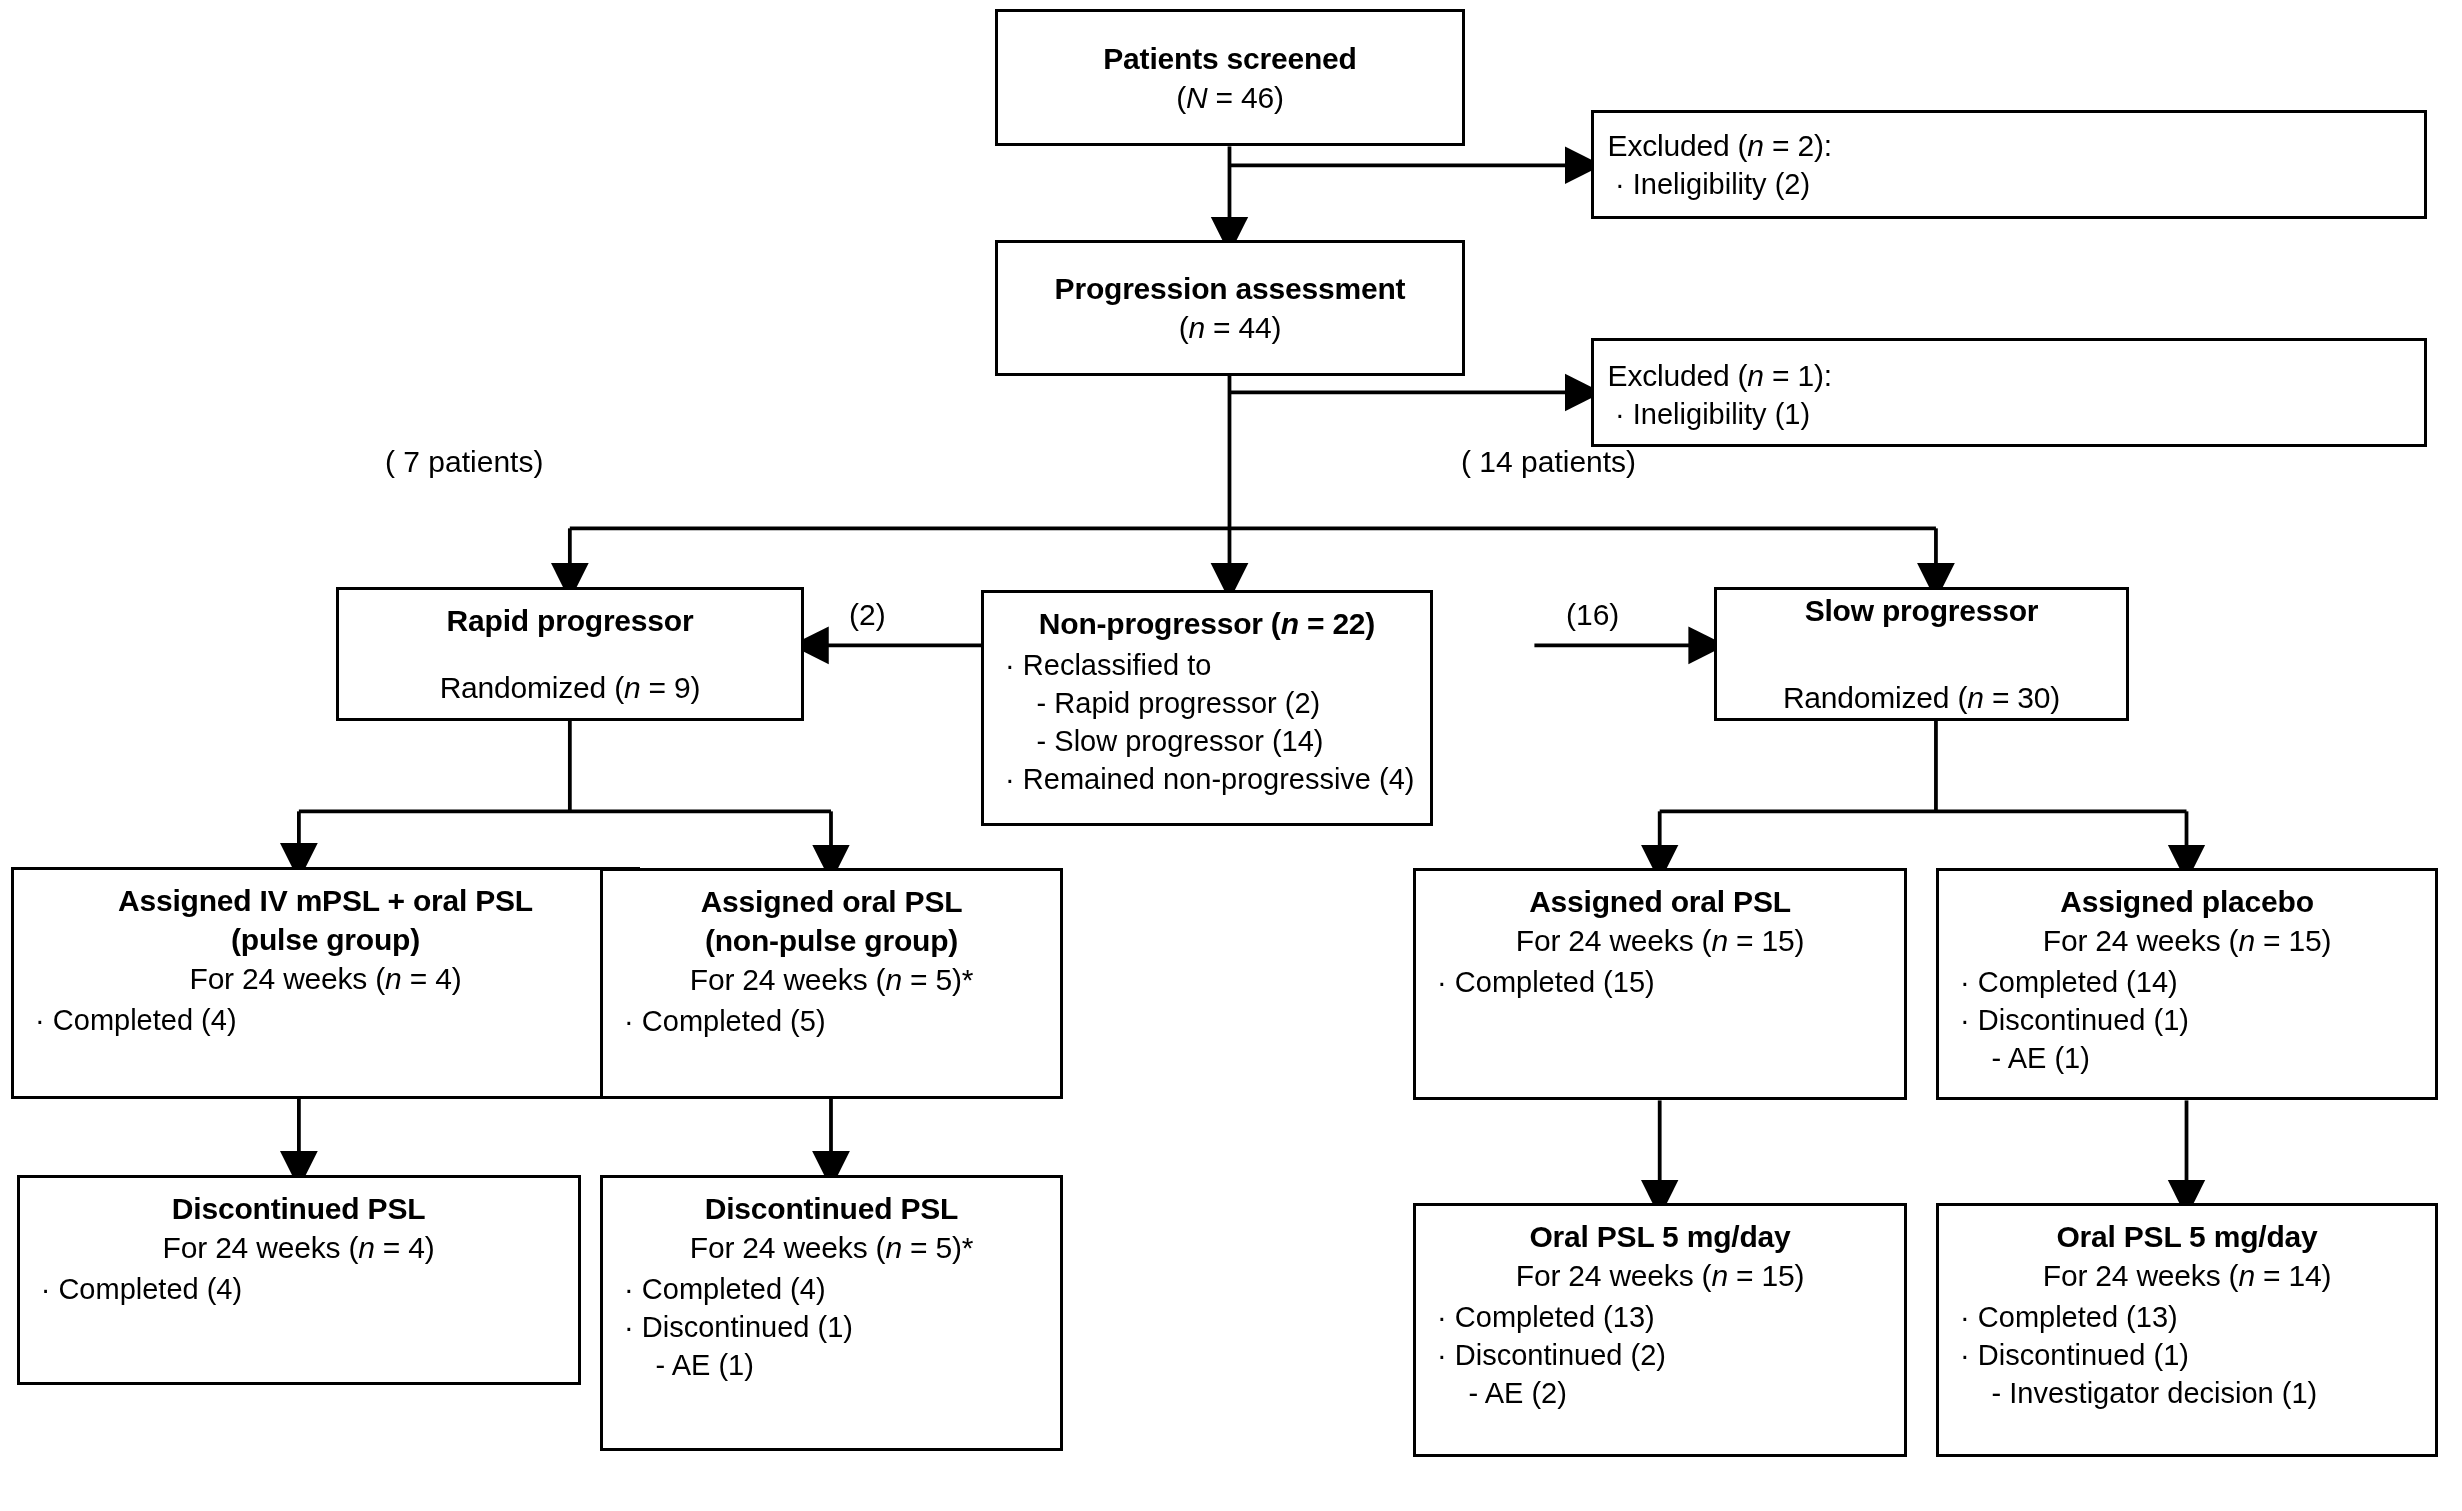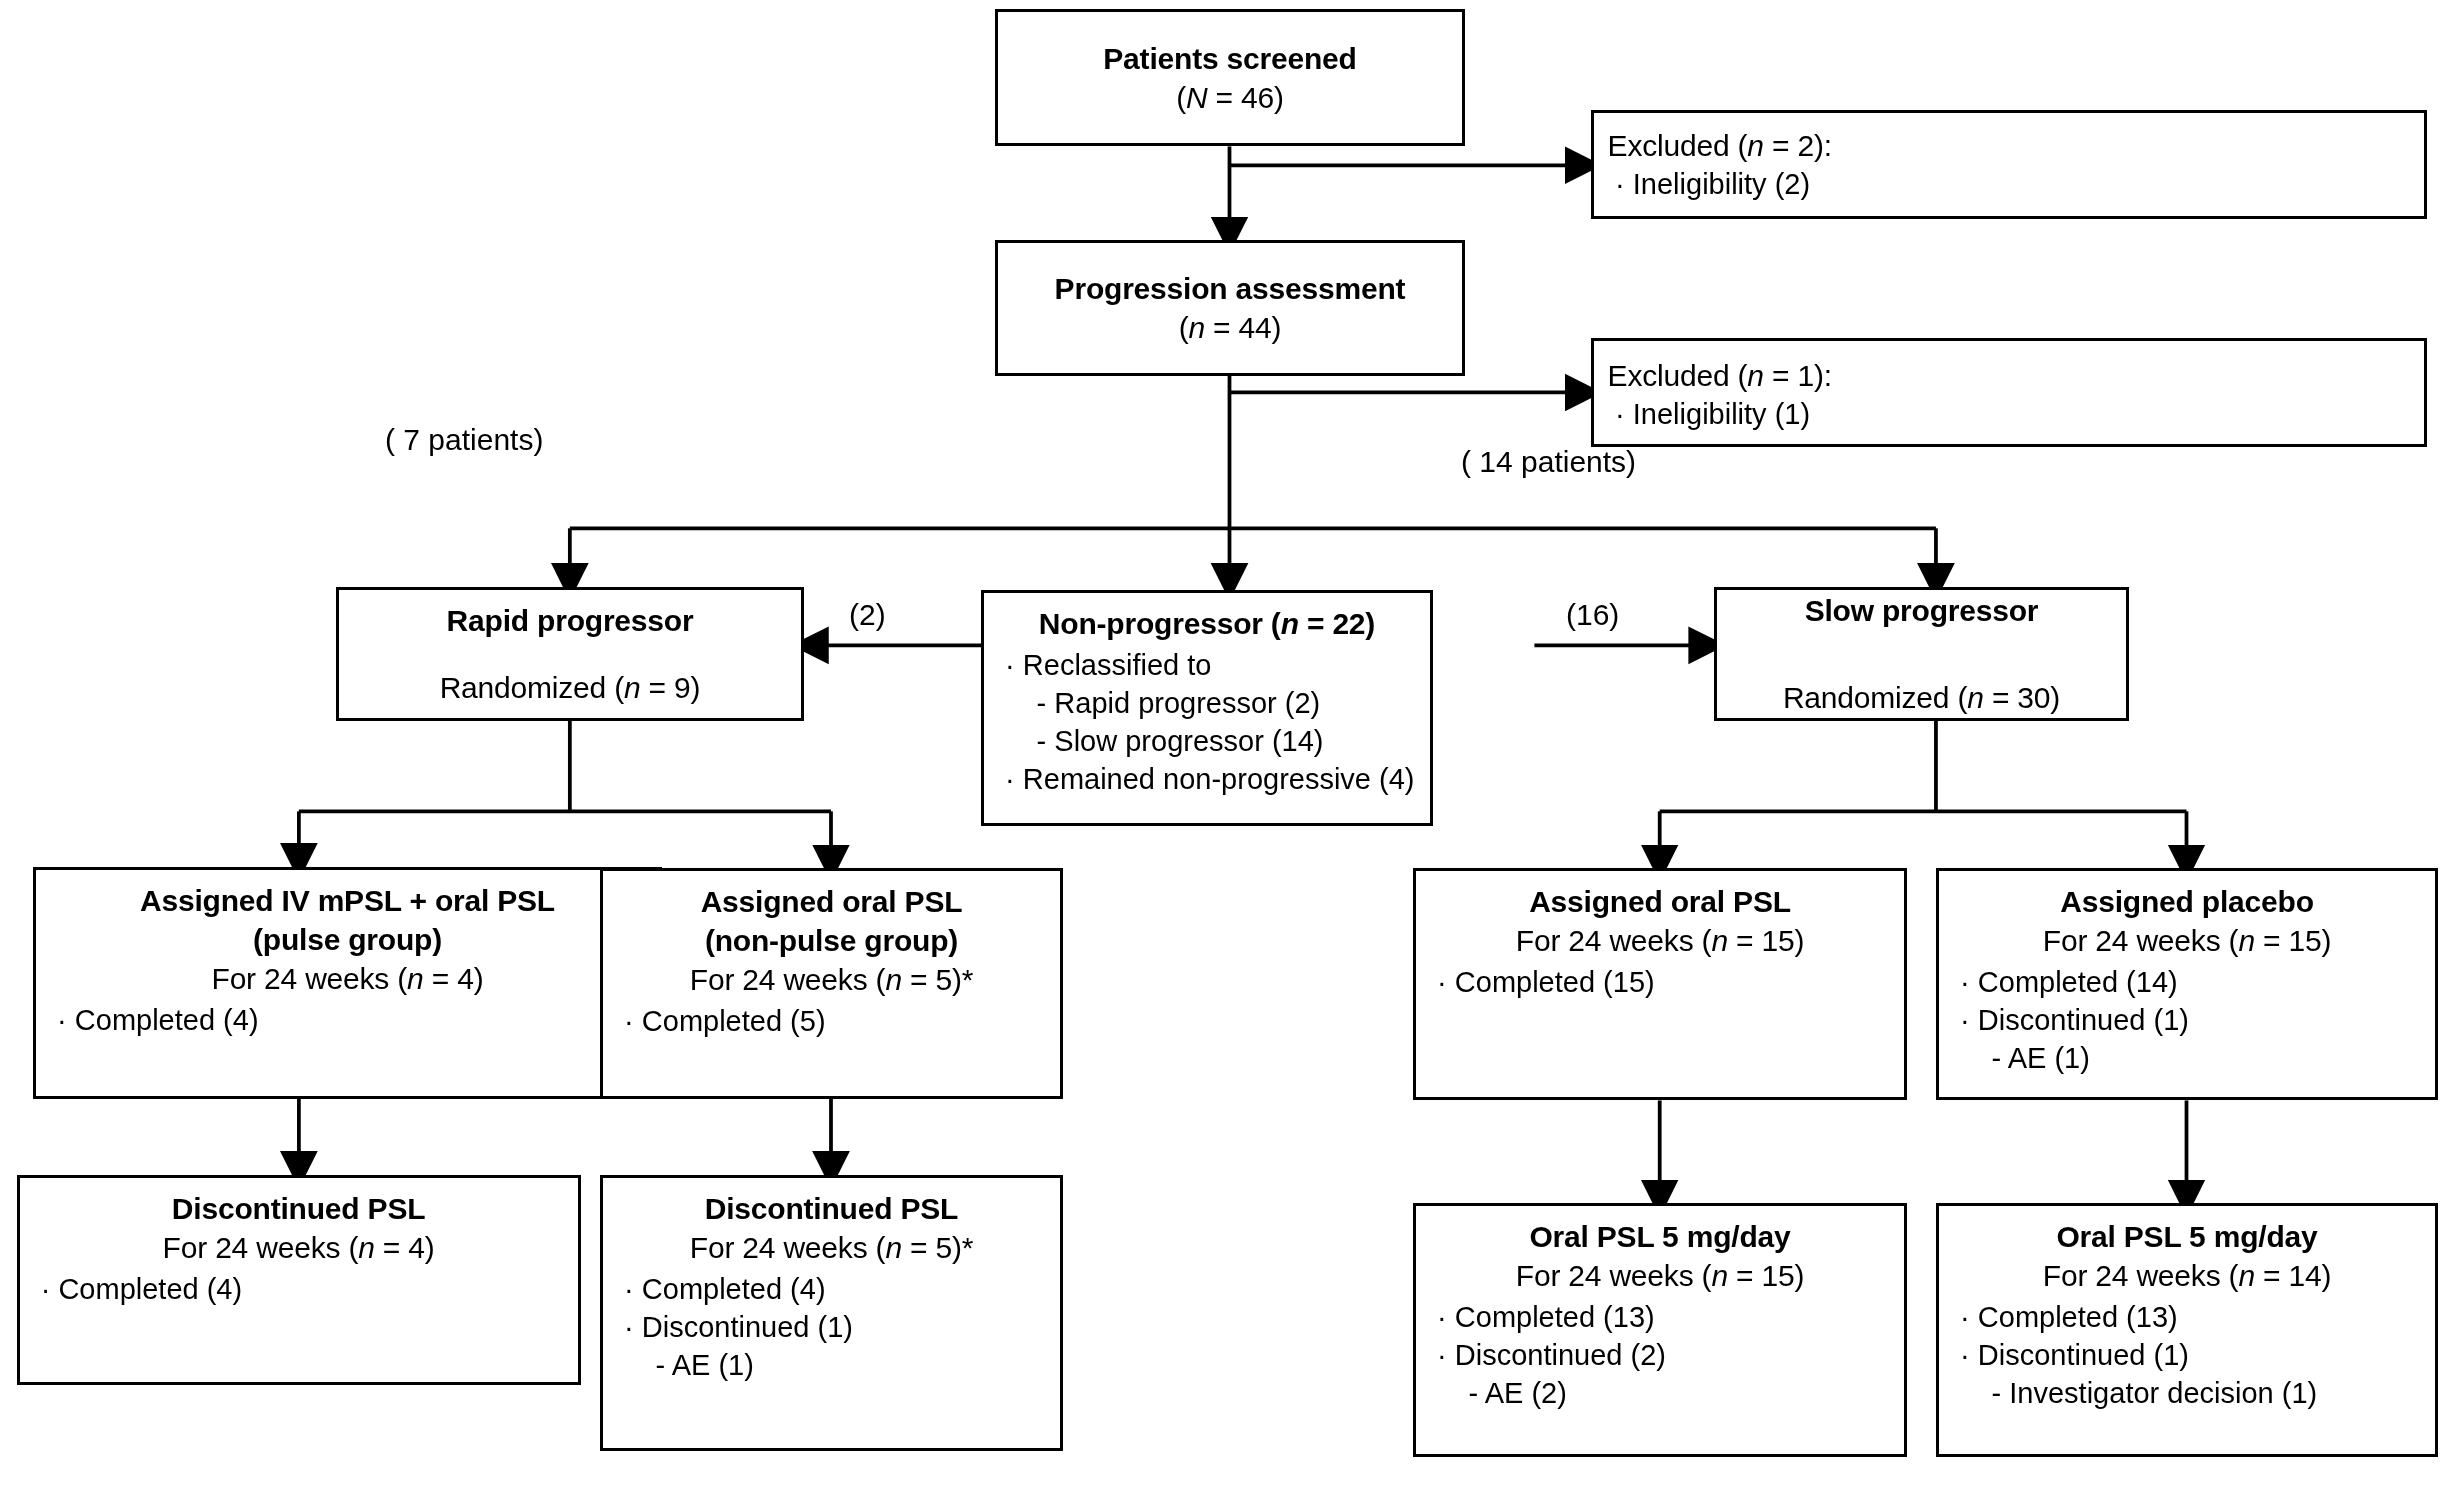--- a/index.html
+++ b/index.html
@@ -69,30 +69,30 @@
     background:transparent;
   }
   
   #n-screened   { left:995px; top:9px;   width:470px;  height:137px; justify-content:center;}
   #n-excl1      { left:1591px; top:110px;  width:836px; height:109px; justify-content:center;}
   #n-progassess { left:995px; top:240px;  width:470px;  height:136px; justify-content:center;}
   #n-excl2      { left:1591px; top:338px;  width:836px; height:109px; justify-content:flex-end;}
   #n-rapid      { left:336px;  top:587px;  width:468px;  height:134px; justify-content:space-between;}
   #n-nonprog    { left:981px; top:590px;  width:452px;  height:236px;}
   #n-slow       { left:1714px; top:587px;  width:415px;  height:134px; justify-content:center;gap:48px;}
-  #n-pulse      { left:33px;   top:867px; width:629px;  height:232px;}
+  #n-pulse      { left:11px;   top:867px; width:629px;  height:232px;}
   #n-nonpulse   { left:600px;  top:868px; width:463px;  height:231px;}
   #n-soral      { left:1413px; top:868px; width:494px;  height:232px;}
   #n-splacebo   { left:1936px; top:868px; width:502px;  height:232px;}
   #n-dpulse     { left:16.6px;   top:1175px; width:564px;  height:210px;}
   #n-dnonpulse  { left:600px;  top:1175px; width:463px;  height:276px;}
   #n-oral5a     { left:1413px; top:1203px; width:494px;  height:254px;}
   #n-oral5b     { left:1936px; top:1203px; width:502px;  height:254px;}
   
-  #lbl-7p   { left:385px;  top:425px;}
+  #lbl-7p   { left:385px;  top:447px;}
   #lbl-14p  { left:1461px; top:447px;}
   #lbl-2    { left:849px; top:600px;}
   #lbl-16   { left:1566px; top:600px;}
 </style>
 </head>
 <body>
 
 <div id="stage">
 
   <svg id="wires" viewBox="0 0 3262 2002" width="2462" height="1511" xmlns="http://www.w3.org/2000/svg">

